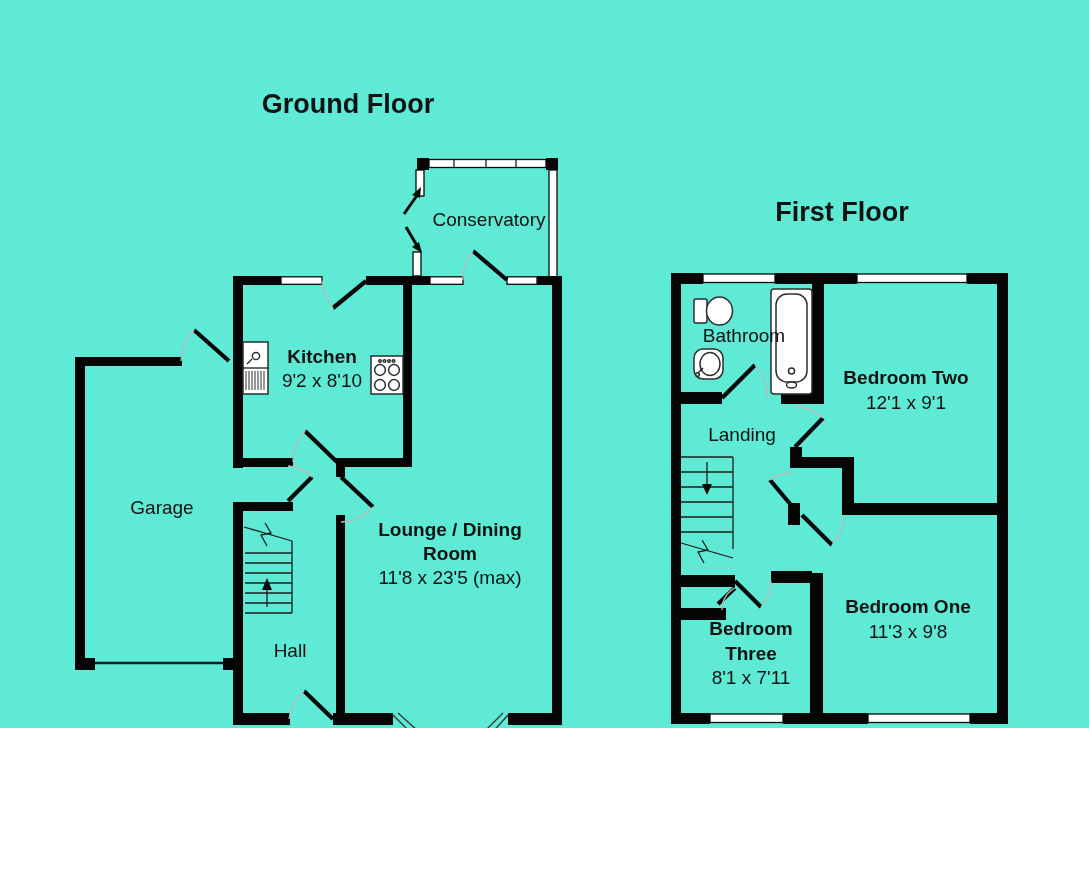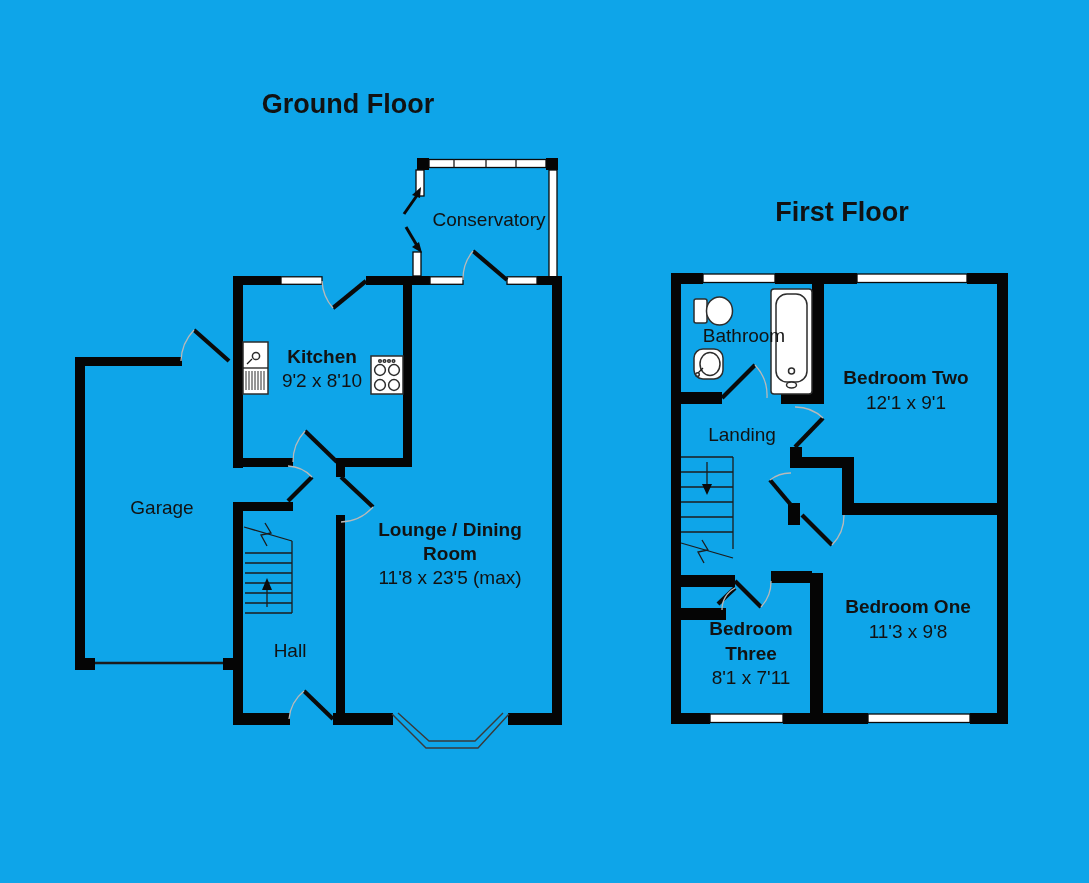--- a/index.html
+++ b/index.html
@@ -1,16 +1,16 @@
 <!DOCTYPE html>
 <html><head>
 <meta charset="utf-8">
 <style>
   html,body{margin:0;padding:0;background:#ffffff;}
-  .canvas{position:relative;width:1089px;height:883px;background:#0ea5e9;overflow:hidden;}
+  .canvas{position:relative;width:1089px;height:728px;background:#5eead4;overflow:hidden;}
   svg{display:block;}
   .wall{fill:#050505;stroke:none;}
   .win{fill:#ffffff;stroke:#0a0a0a;stroke-width:1.3;}
   .leaf{stroke:#0a0a0a;stroke-width:4.2;fill:none;stroke-linecap:butt;}
   .arc{stroke:#b9b9b9;stroke-width:1.3;fill:none;}
   .thin{stroke:#1c1c1c;stroke-width:1.3;fill:none;}
   .fix{stroke:#2d2d2d;stroke-width:1.5;fill:#ffffff;}
   .glass{stroke:#3a3a3a;stroke-width:1.4;fill:none;}
   .mark{fill:#0a0a0a;stroke:none;}
   text{fill:#121212;font-family:"Liberation Sans","DejaVu Sans",sans-serif;}

